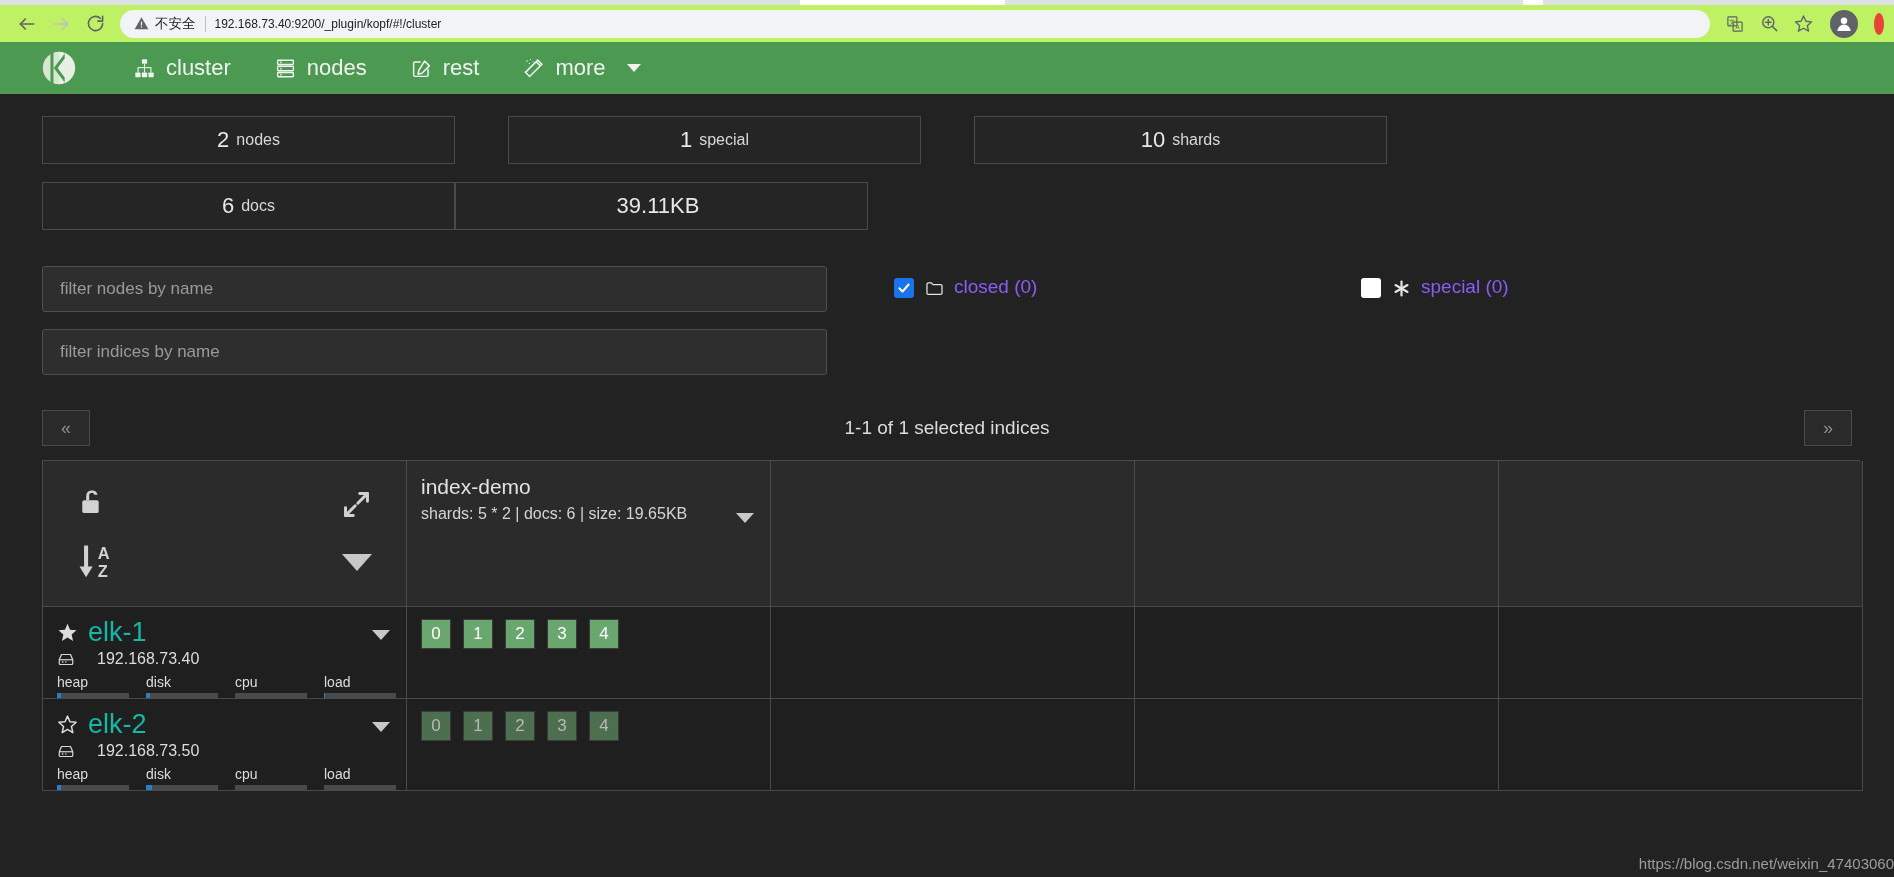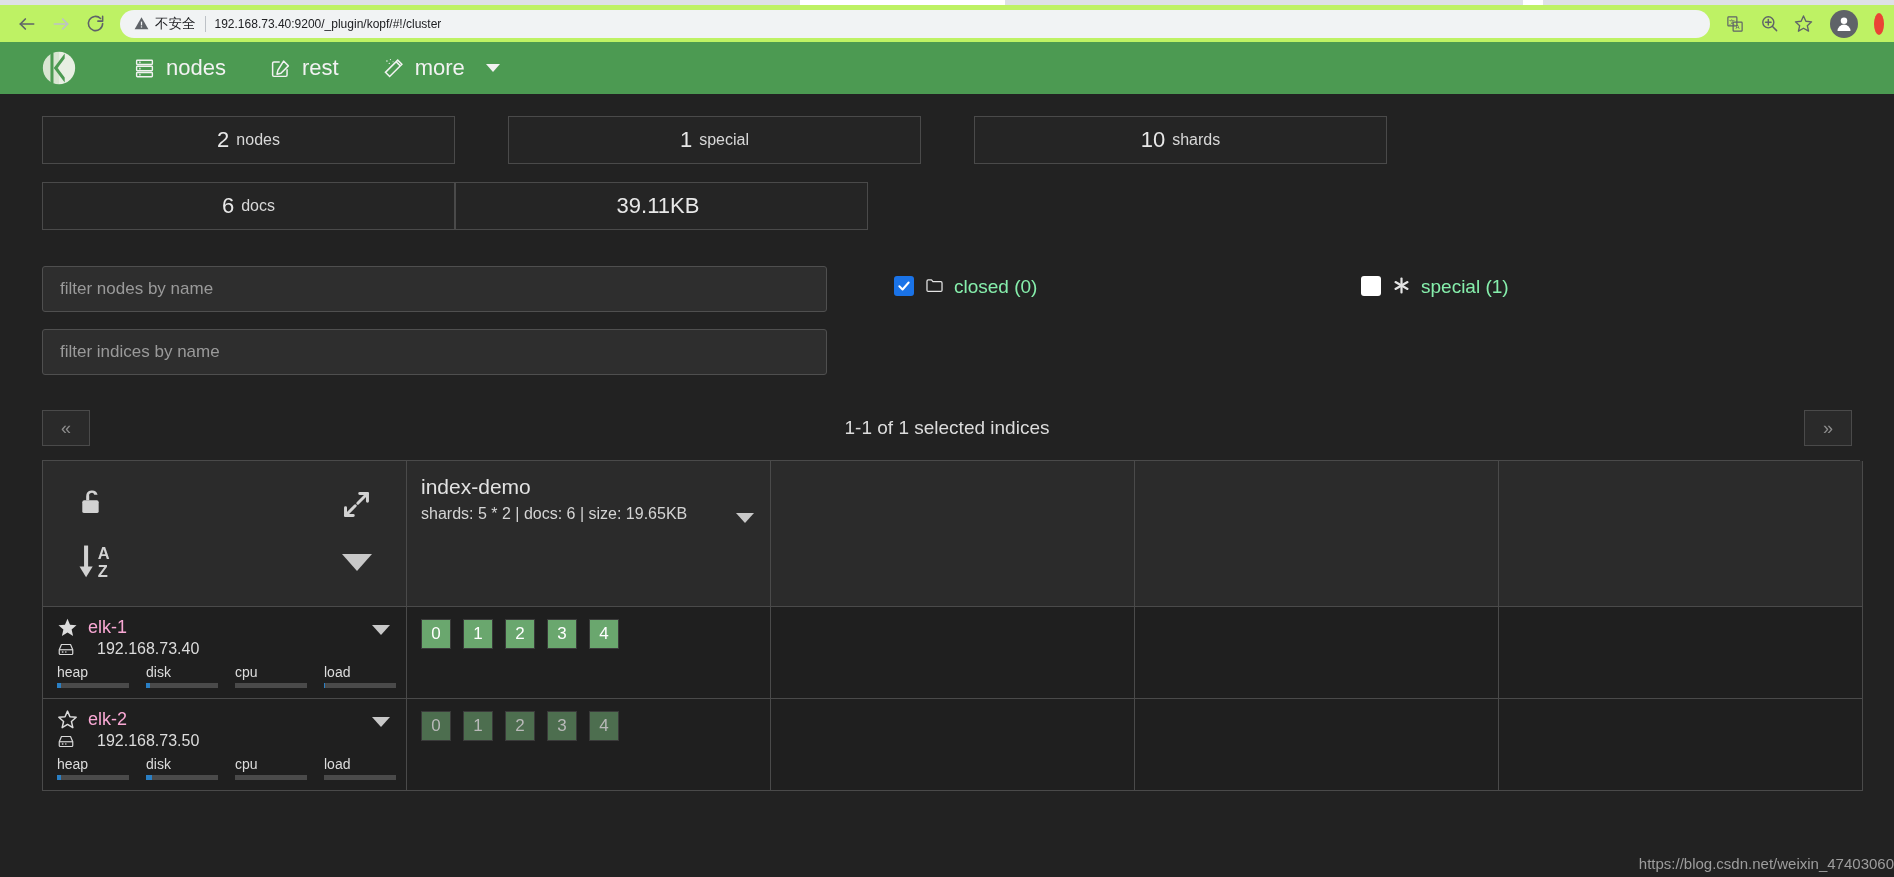--- a/index.html
+++ b/index.html
@@ -168,22 +168,22 @@
   }
   .filter-input::placeholder { color: #9a9a9a; }
 
   #toggles {
     flex: 1 1 auto;
     display: flex;
     padding-left: 67px;
     padding-top: 10px;
   }
   .toggle {
-    display: flex; align-items: flex-start;
-    color: #86efac; font-size: 19px;
+    display: flex; align-items: flex-end;
+    color: #8b5cf6; font-size: 19px;
     white-space: nowrap;
   }
   .toggle.first { width: 467px; }
   .cb {
     width: 20px; height: 20px;
     border-radius: 3px;
     margin-right: 11px;
     flex: 0 0 auto;
     display: flex; align-items: center; justify-content: center;
   }
@@ -259,21 +259,21 @@
     border-left: 9px solid transparent;
     border-right: 9px solid transparent;
     border-top: 10px solid #c8c8c8;
     margin-top: 8px;
   }
 
   
   .node-cell { padding: 10px 16px 8px 14px; }
   .node-head { display: flex; align-items: center; }
   .node-star { color: #dcdcdc; display: flex; align-items: center; margin-right: 10px; }
-  .node-name { font-size: 18px; color: #f9a8d4; }
+  .node-name { font-size: 27px; color: #14b8a6; }
   .node-head .caret-down-md { margin-left: auto; margin-top: 4px; }
   .node-ip-line { display: flex; align-items: center; margin-top: 2px; gap: 12px; }
   .node-ip-line .srv-ico { color: #d8d8d8; display: flex; align-items: center; margin-right: 10px; }
   .node-ip { font-size: 16px; color: #dcdcdc; }
   .metrics { display: flex; margin-top: 6px; gap: 17px; }
   .metric { width: 85px; margin-right: 0; }
   .metric .m-label { font-size: 14px; color: #dcdcdc; margin-bottom: 3px; }
   .metric .m-track {
     width: 72px; height: 5px; background: #4a4a4a; position: relative;
   }
@@ -382,20 +382,36 @@
   <div id="brand-logo">
     <svg width="38" height="38" viewBox="0 0 40 40">
       <circle cx="20" cy="20" r="17" fill="none" stroke="#f0f0f0" stroke-width="0"></circle>
       <path d="M20 3 A17 17 0 0 1 20 37 Z" fill="#e8efe3"></path>
       <path d="M20 3 A17 17 0 0 0 20 37 Z" fill="#d9e6d2"></path>
       <rect x="11" y="4" width="3.2" height="32" fill="#4c9a52"></rect>
       <path d="M14.5 20 L26 4.8 L26 10 L18.5 20 L26 30 L26 35.2 Z" fill="#4c9a52"></path>
     </svg>
   </div>
 
+  <div class="nav-item">
+    <span class="nav-ico">
+      <svg width="21" height="21" viewBox="0 0 24 24" fill="currentColor">
+          <rect x="9" y="1.5" width="6" height="5" rx="0.8"></rect>
+          <rect x="1.5" y="16.5" width="6" height="5.5" rx="0.8"></rect>
+          <rect x="9" y="16.5" width="6" height="5.5" rx="0.8"></rect>
+          <rect x="16.5" y="16.5" width="6" height="5.5" rx="0.8"></rect>
+          <rect x="11.4" y="6.5" width="1.2" height="4"></rect>
+          <rect x="4.4" y="10.4" width="15.2" height="1.2"></rect>
+          <rect x="4" y="11" width="1.2" height="5.5"></rect>
+          <rect x="11.4" y="11" width="1.2" height="5.5"></rect>
+          <rect x="18.8" y="11" width="1.2" height="5.5"></rect>
+        </svg>
+    </span>
+    <span>cluster</span>
+  </div>
 
   <div class="nav-item">
     <span class="nav-ico">
       <svg width="21" height="21" viewBox="0 0 24 24" fill="none" stroke="currentColor" stroke-width="1.6">
           <rect x="3" y="2.5" width="18" height="5" rx="0.8"></rect>
           <rect x="3" y="9.5" width="18" height="5" rx="0.8"></rect>
           <rect x="3" y="16.5" width="18" height="5" rx="0.8"></rect>
           <line x1="6" y1="5" x2="7.5" y2="5" stroke-width="2"></line>
           <line x1="6" y1="12" x2="7.5" y2="12" stroke-width="2"></line>
           <line x1="6" y1="19" x2="7.5" y2="19" stroke-width="2"></line>
@@ -478,21 +494,21 @@
 
       <div class="toggle">
         <span class="cb unchecked"></span>
         <span class="t-ico">
           <svg width="19" height="19" viewBox="0 0 24 24" fill="currentColor">
               <rect x="10.6" y="2" width="2.8" height="20" rx="1.2"></rect>
               <rect x="10.6" y="2" width="2.8" height="20" rx="1.2" transform="rotate(60 12 12)"></rect>
               <rect x="10.6" y="2" width="2.8" height="20" rx="1.2" transform="rotate(120 12 12)"></rect>
             </svg>
         </span>
-        <span>special (1)</span>
+        <span>special (0)</span>
       </div>
     </div>
   </div>
 
   <div id="pager">
     <div class="pager-btn">«</div>
     <div id="pager-label">1-1 of 1 selected indices</div>
     <div class="pager-btn">»</div>
   </div>
 

